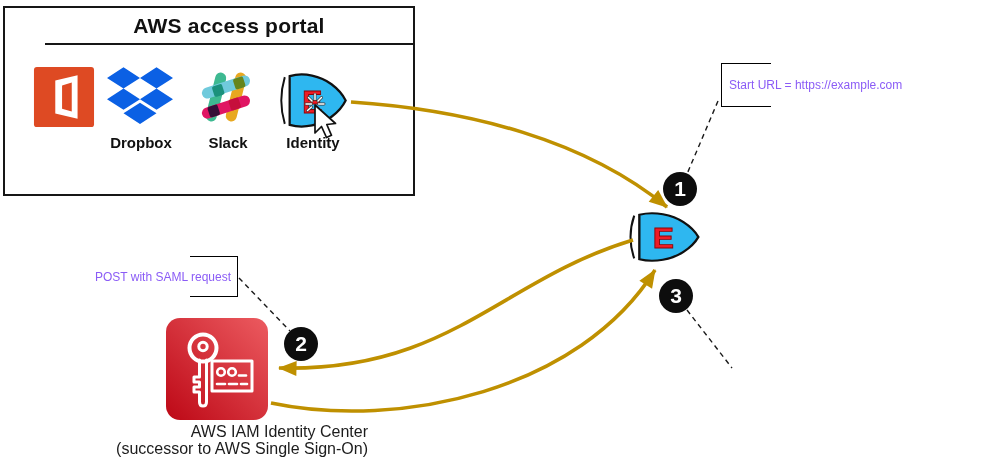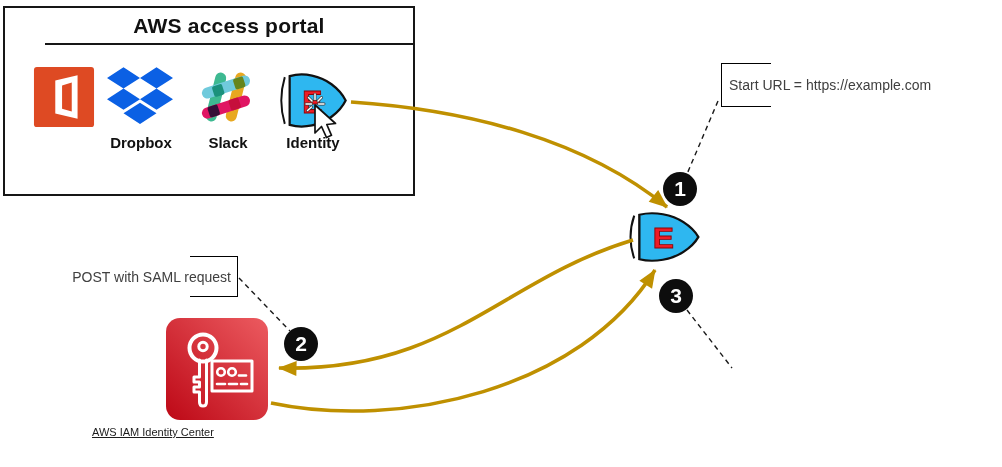--- a/index.html
+++ b/index.html
@@ -11,28 +11,28 @@
   .portal{position:absolute;left:3px;top:6px;width:368px;height:186px;border:2.4px solid #161616;background:#fff;padding-left:40px;}
   .portal-title{height:35px;border-bottom:2.4px solid #161616;display:flex;align-items:center;justify-content:center;
     font-size:21px;font-weight:bold;letter-spacing:.2px;}
   .app-icon{position:absolute;}
   .app-label{position:absolute;text-align:center;font-size:15px;font-weight:bold;white-space:nowrap;}
   
   .callout{position:absolute;}
   .bracket{position:absolute;left:0;top:0;height:100%;box-sizing:border-box;}
   .bracket.open-right{border:1.4px solid #000;border-right:none;}
   .bracket.open-left{border:1.4px solid #000;border-left:none;}
-  .callout .txt{position:absolute;top:50%;transform:translateY(-50%);white-space:nowrap;font-size:14px;color:#404040;}
+  .callout .txt{position:absolute;top:50%;transform:translateY(-50%);white-space:nowrap;font-size:12px;color:#8b5cf6;}
   
   .badge{position:absolute;width:34px;height:34px;border-radius:50%;background:#0d0d0d;color:#fff;
     display:flex;align-items:center;justify-content:center;font-size:21px;font-weight:bold;}
   
   .site-url{position:absolute;left:709px;top:229px;font-size:17px;color:#131313;white-space:nowrap;}
   .iam-icon{position:absolute;left:166px;top:318px;}
-  .iam-caption{position:absolute;left:92px;top:424px;width:276px;text-align:left;font-size:11px;line-height:16.5px;color:#1c1c1c;text-decoration:underline;}
+  .iam-caption{position:absolute;left:92px;top:424px;width:276px;text-align:right;font-size:16px;line-height:16.5px;color:#1c1c1c;}
   .mid-icon{position:absolute;left:626px;top:211px;}
   svg.connectors{position:absolute;left:0;top:0;pointer-events:none;}
   .hidden-defs{position:absolute;width:0;height:0;overflow:hidden;}
 </style>
 </head>
 <body>
 
 <div id="canvas">
 
   <svg class="hidden-defs" aria-hidden="true">
@@ -115,20 +115,21 @@
       <circle cx="55" cy="54" r="3.8" stroke-width="2.6"></circle>
       <circle cx="66" cy="54" r="3.8" stroke-width="2.6"></circle>
       <line x1="73" y1="57.5" x2="80" y2="57.5" stroke-width="2.6"></line>
       <line x1="51" y1="66" x2="59" y2="66" stroke-width="2.6"></line>
       <line x1="63" y1="66" x2="71" y2="66" stroke-width="2.6"></line>
       <line x1="75" y1="66" x2="81" y2="66" stroke-width="2.6"></line>
     </g>
   </svg>
   <div class="iam-caption">
     <div>AWS IAM Identity Center</div>
+    <div>(successor to AWS Single Sign-On)</div>
   </div>
 
   <svg class="connectors" width="1002" height="467" viewBox="0 0 1002 467">
     <defs>
       <marker id="goldHead" markerUnits="userSpaceOnUse" markerWidth="20" markerHeight="16" refX="18" refY="8" orient="auto">
         <path d="M0.5,0.5 L19,8 L0.5,15.5 Z" fill="#BF9000"></path>
       </marker>
     </defs>
     <path d="M 351,102 C 470,110 585,140 667,207" fill="none" stroke-width="3.6" marker-end="url(#goldHead)" stroke="#BF9000"></path>
     <path d="M 633,240 C 500,280 450,372 279,368" fill="none" stroke-width="3.6" marker-end="url(#goldHead)" stroke="#BF9000"></path>

